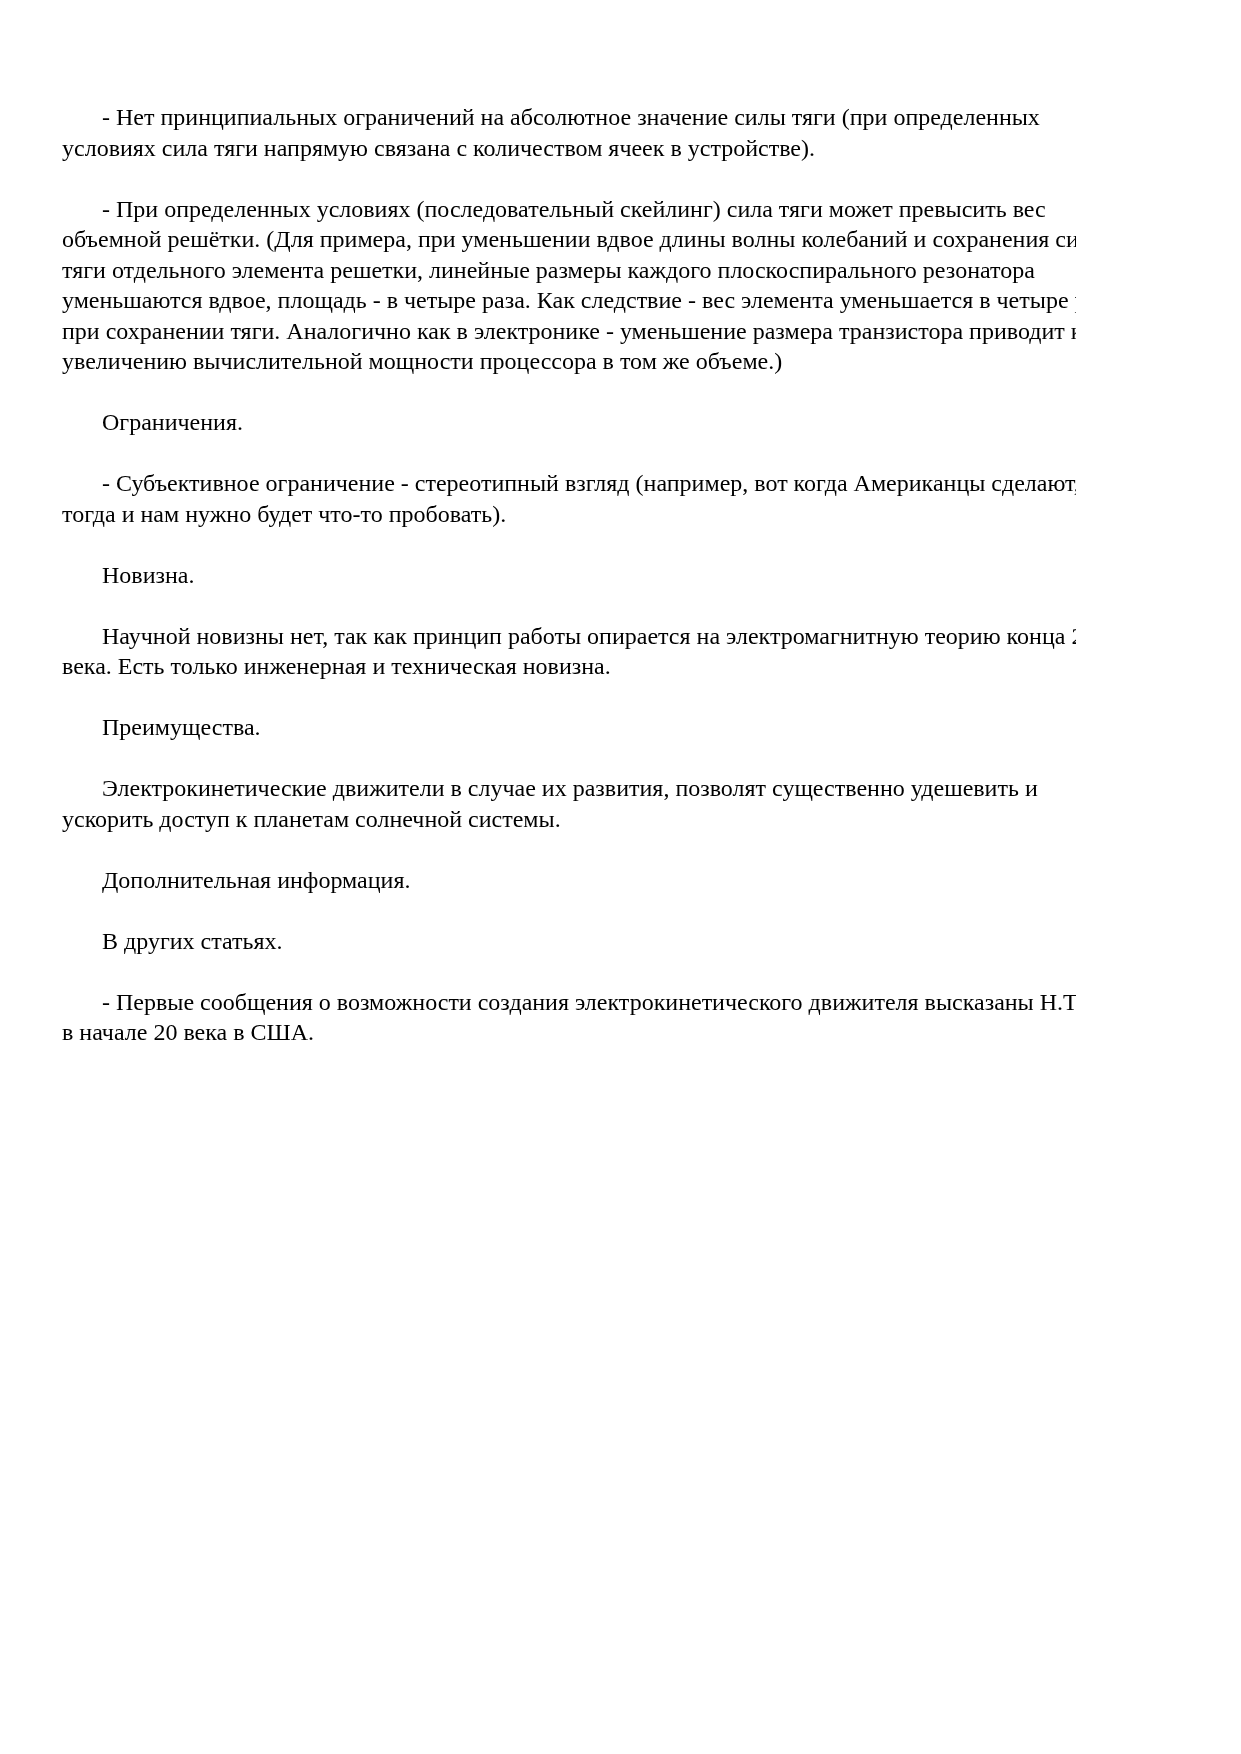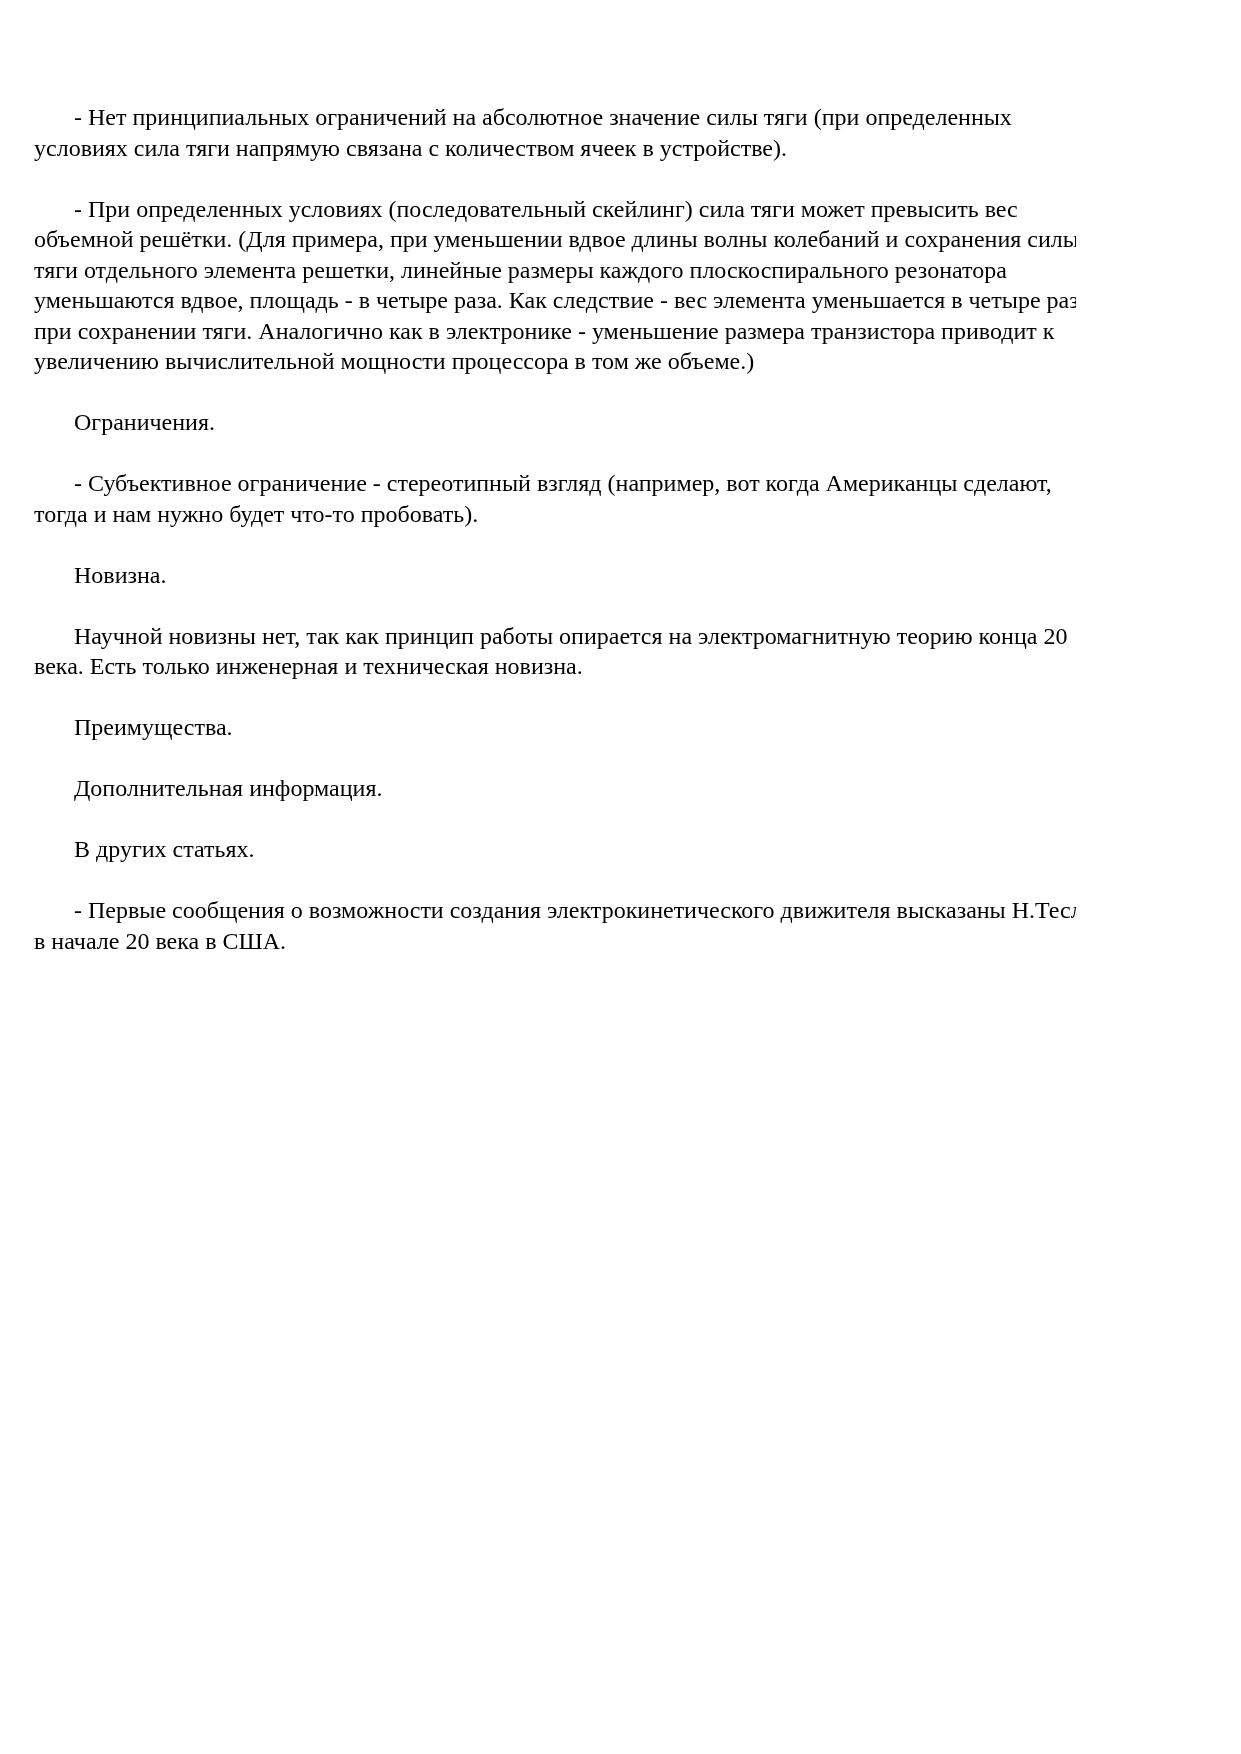--- a/index.html
+++ b/index.html
@@ -7,21 +7,21 @@
     padding: 0;
     background: #ffffff;
   }
   .page {
     position: relative;
     width: 1076px;
     height: 1754px;
     background: #ffffff;
     overflow: hidden;
     box-sizing: border-box;
-    padding: 102px 100px 60px 34px;
+    padding: 102px 100px 60px 62px;
   }
   .content {
     width: 1063px;
     color: #000000;
     font-family: "Liberation Serif", "DejaVu Serif", serif;
     font-size: 24px;
     line-height: 30.5px;
     text-align: left;
   }
   .content p.para {
@@ -43,17 +43,18 @@
 
 <div class="page">
   <div class="content">
       <p class="para">- Нет принципиальных ограничений на абсолютное значение силы тяги (при определенных условиях сила тяги напрямую связана с количеством ячеек в устройстве).</p>
       <p class="para">- При определенных условиях (последовательный скейлинг) сила тяги может превысить вес объемной решётки. (Для примера, при уменьшении вдвое длины волны колебаний и сохранения силы тяги отдельного элемента решетки, линейные размеры каждого плоскоспирального резонатора уменьшаются вдвое, площадь - в четыре раза. Как следствие - вес элемента уменьшается в четыре раза при сохранении тяги. Аналогично как в электронике - уменьшение размера транзистора приводит к увеличению вычислительной мощности процессора в том же объеме.)</p>
       <p class="heading">Ограничения.</p>
       <p class="para">- Субъективное ограничение - стереотипный взгляд (например, вот когда Американцы сделают, тогда и нам нужно будет что-то пробовать).</p>
       <p class="heading">Новизна.</p>
       <p class="para">Научной новизны нет, так как принцип работы опирается на электромагнитную теорию конца 20 века. Есть только инженерная и техническая новизна.</p>
       <p class="heading">Преимущества.</p>
+      <p class="para">Электрокинетические движители в случае их развития, позволят существенно удешевить и ускорить доступ к планетам солнечной системы.</p>
       <p class="heading">Дополнительная информация.</p>
       <p class="para">В других статьях.</p>
       <p class="para">- Первые сообщения о возможности создания электрокинетического движителя высказаны Н.Тесла в начале 20 века в США.</p>
     </div>
 </div>
 
 </body></html>

